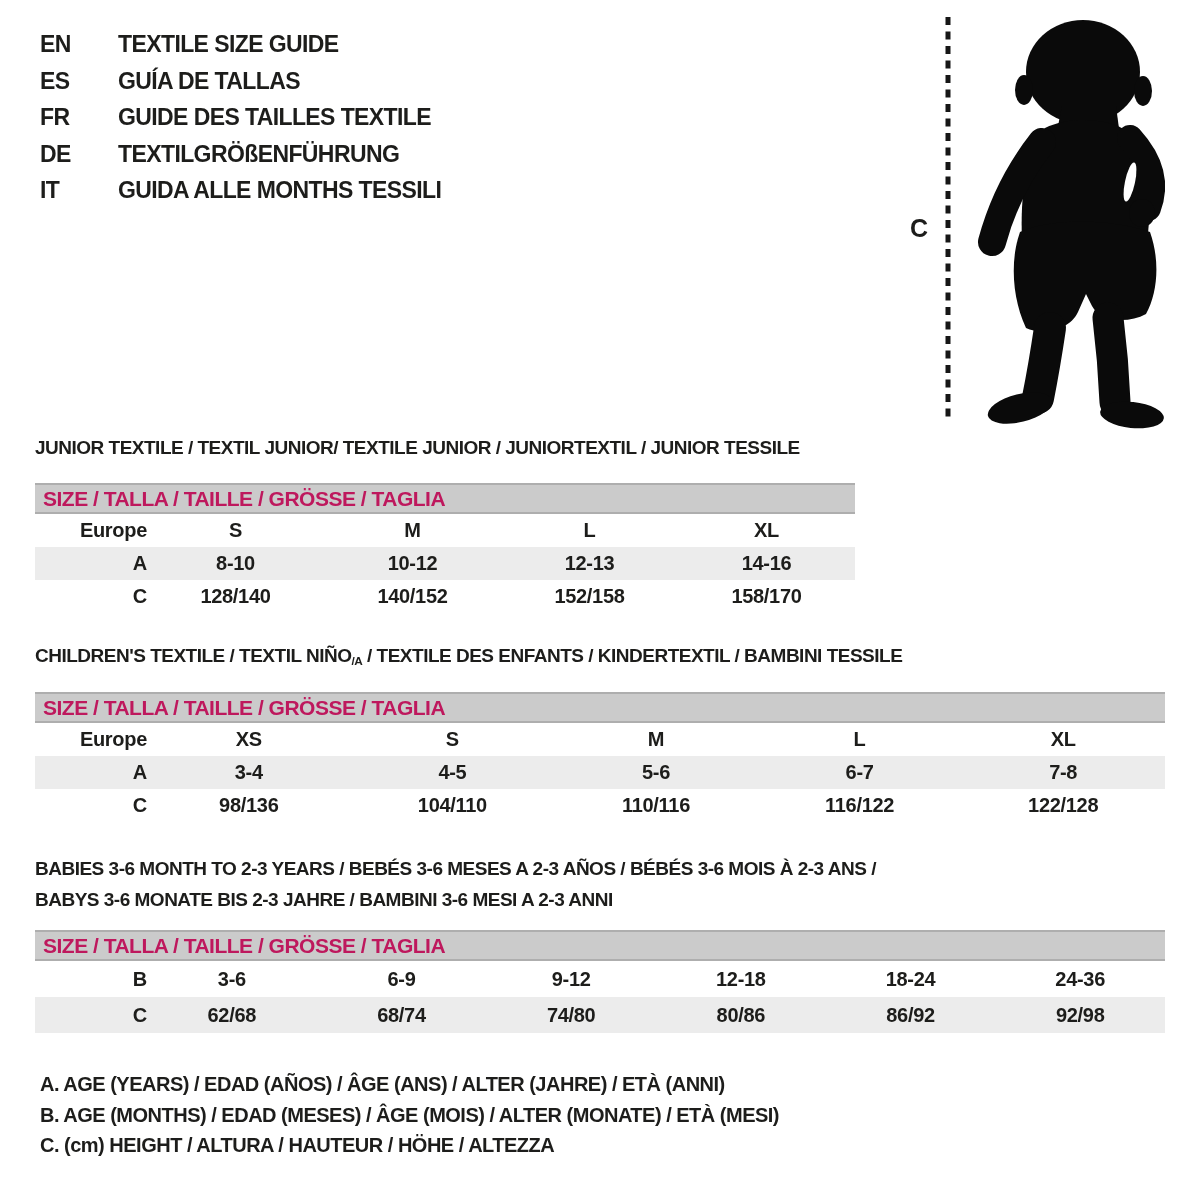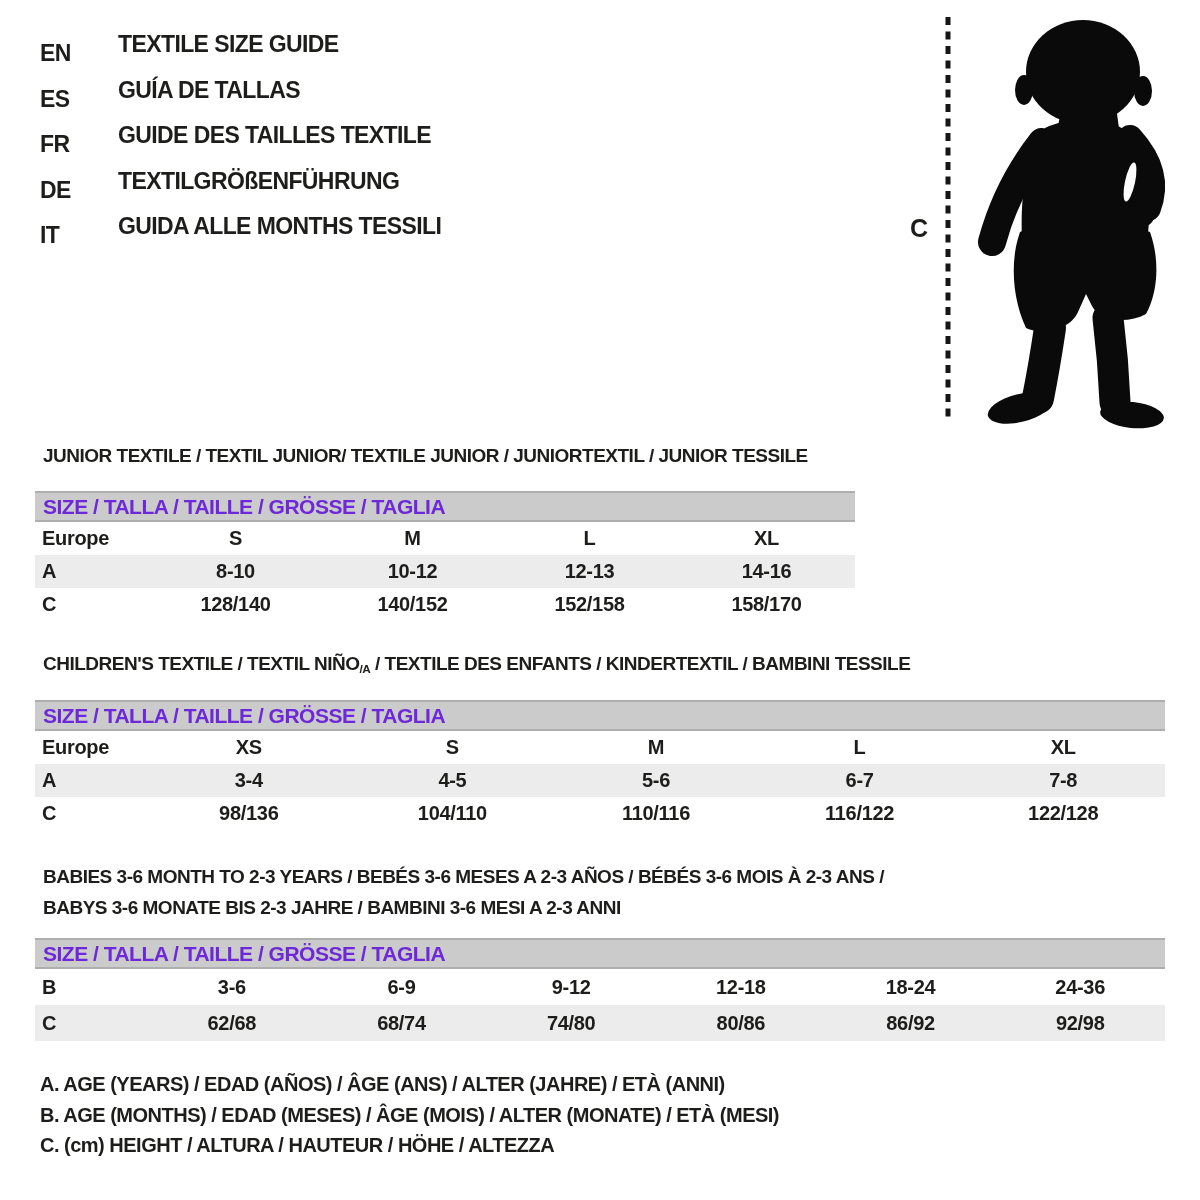--- a/index.html
+++ b/index.html
@@ -10,61 +10,61 @@
     background: #ffffff;
     font-family: "Liberation Sans", sans-serif;
     font-weight: bold;
     color: #1d1d1b;
     overflow: hidden;
   }
 
   
   .langs { position: absolute; left: 40px; top: 26px; }
   .lang-row { display: flex; font-size: 23px; line-height: 36.6px; letter-spacing: -0.6px; }
-  .lang-row .code { width: 78px; flex: 0 0 78px; margin-top: 9px; }
+  .lang-row .code { width: 78px; flex: 0 0 78px; }
   .lang-row .ltitle { white-space: nowrap; }
 
   
   .figure { position: absolute; left: 880px; top: 8px; width: 310px; height: 425px; }
   .c-label { position: absolute; left: 30px; top: 206px; font-size: 25px; }
   .measure { position: absolute; left: 63px; top: 7px; }
   .baby { position: absolute; left: 70px; top: 2px; }
 
   
   .sec { position: absolute; left: 35px; }
   .sec-title {
-    margin: 8px; padding: 0;
+    margin: 0; padding: 0;
     font-size: 19px; line-height: 23px;
     letter-spacing: -0.5px;
     white-space: nowrap;
   }
   .sec2 .sec-title { line-height: 31px; }
   .subA { font-size: 0.62em; position: relative; top: 3px; }
 
   .size-bar {
     background: #cbcbcb;
     border-top: 2px solid #aeaeae;
     border-bottom: 2px solid #aeaeae;
     height: 27px;
     line-height: 27px;
     padding-left: 8px;
     font-size: 21px;
     letter-spacing: -0.5px;
-    color: #6d28d9;
+    color: #be185d;
   }
   .sec0 .size-bar { margin-top: 24px; }
   .sec1 .size-bar { margin-top: 23px; }
   .sec2 .size-bar { margin-top: 15px; }
 
   .tbl { width: 100%; }
   .tbl .row { display: flex; align-items: center; height: 33px; font-size: 20px; letter-spacing: -0.3px; }
   .sec2 .tbl .row { height: 36px; }
   .tbl .row.shaded { background: #ececec; }
   .cell { flex: 1; text-align: center; }
-  .cell.label { flex: 0 0 105px; text-align: left; padding-left: 7px; }
+  .cell.label { flex: 0 0 105px; text-align: right; padding-left: 7px; }
 
   .sec0 { top: 436px; width: 820px; }
   .sec1 { top: 644px; width: 1130px; }
   .sec2 { top: 853px; width: 1130px; }
 
   
   .legend { position: absolute; left: 40px; top: 1069px; font-size: 20px; line-height: 30.7px; letter-spacing: -0.5px; }
   .legend div { white-space: nowrap; }
 </style>
 </head>

